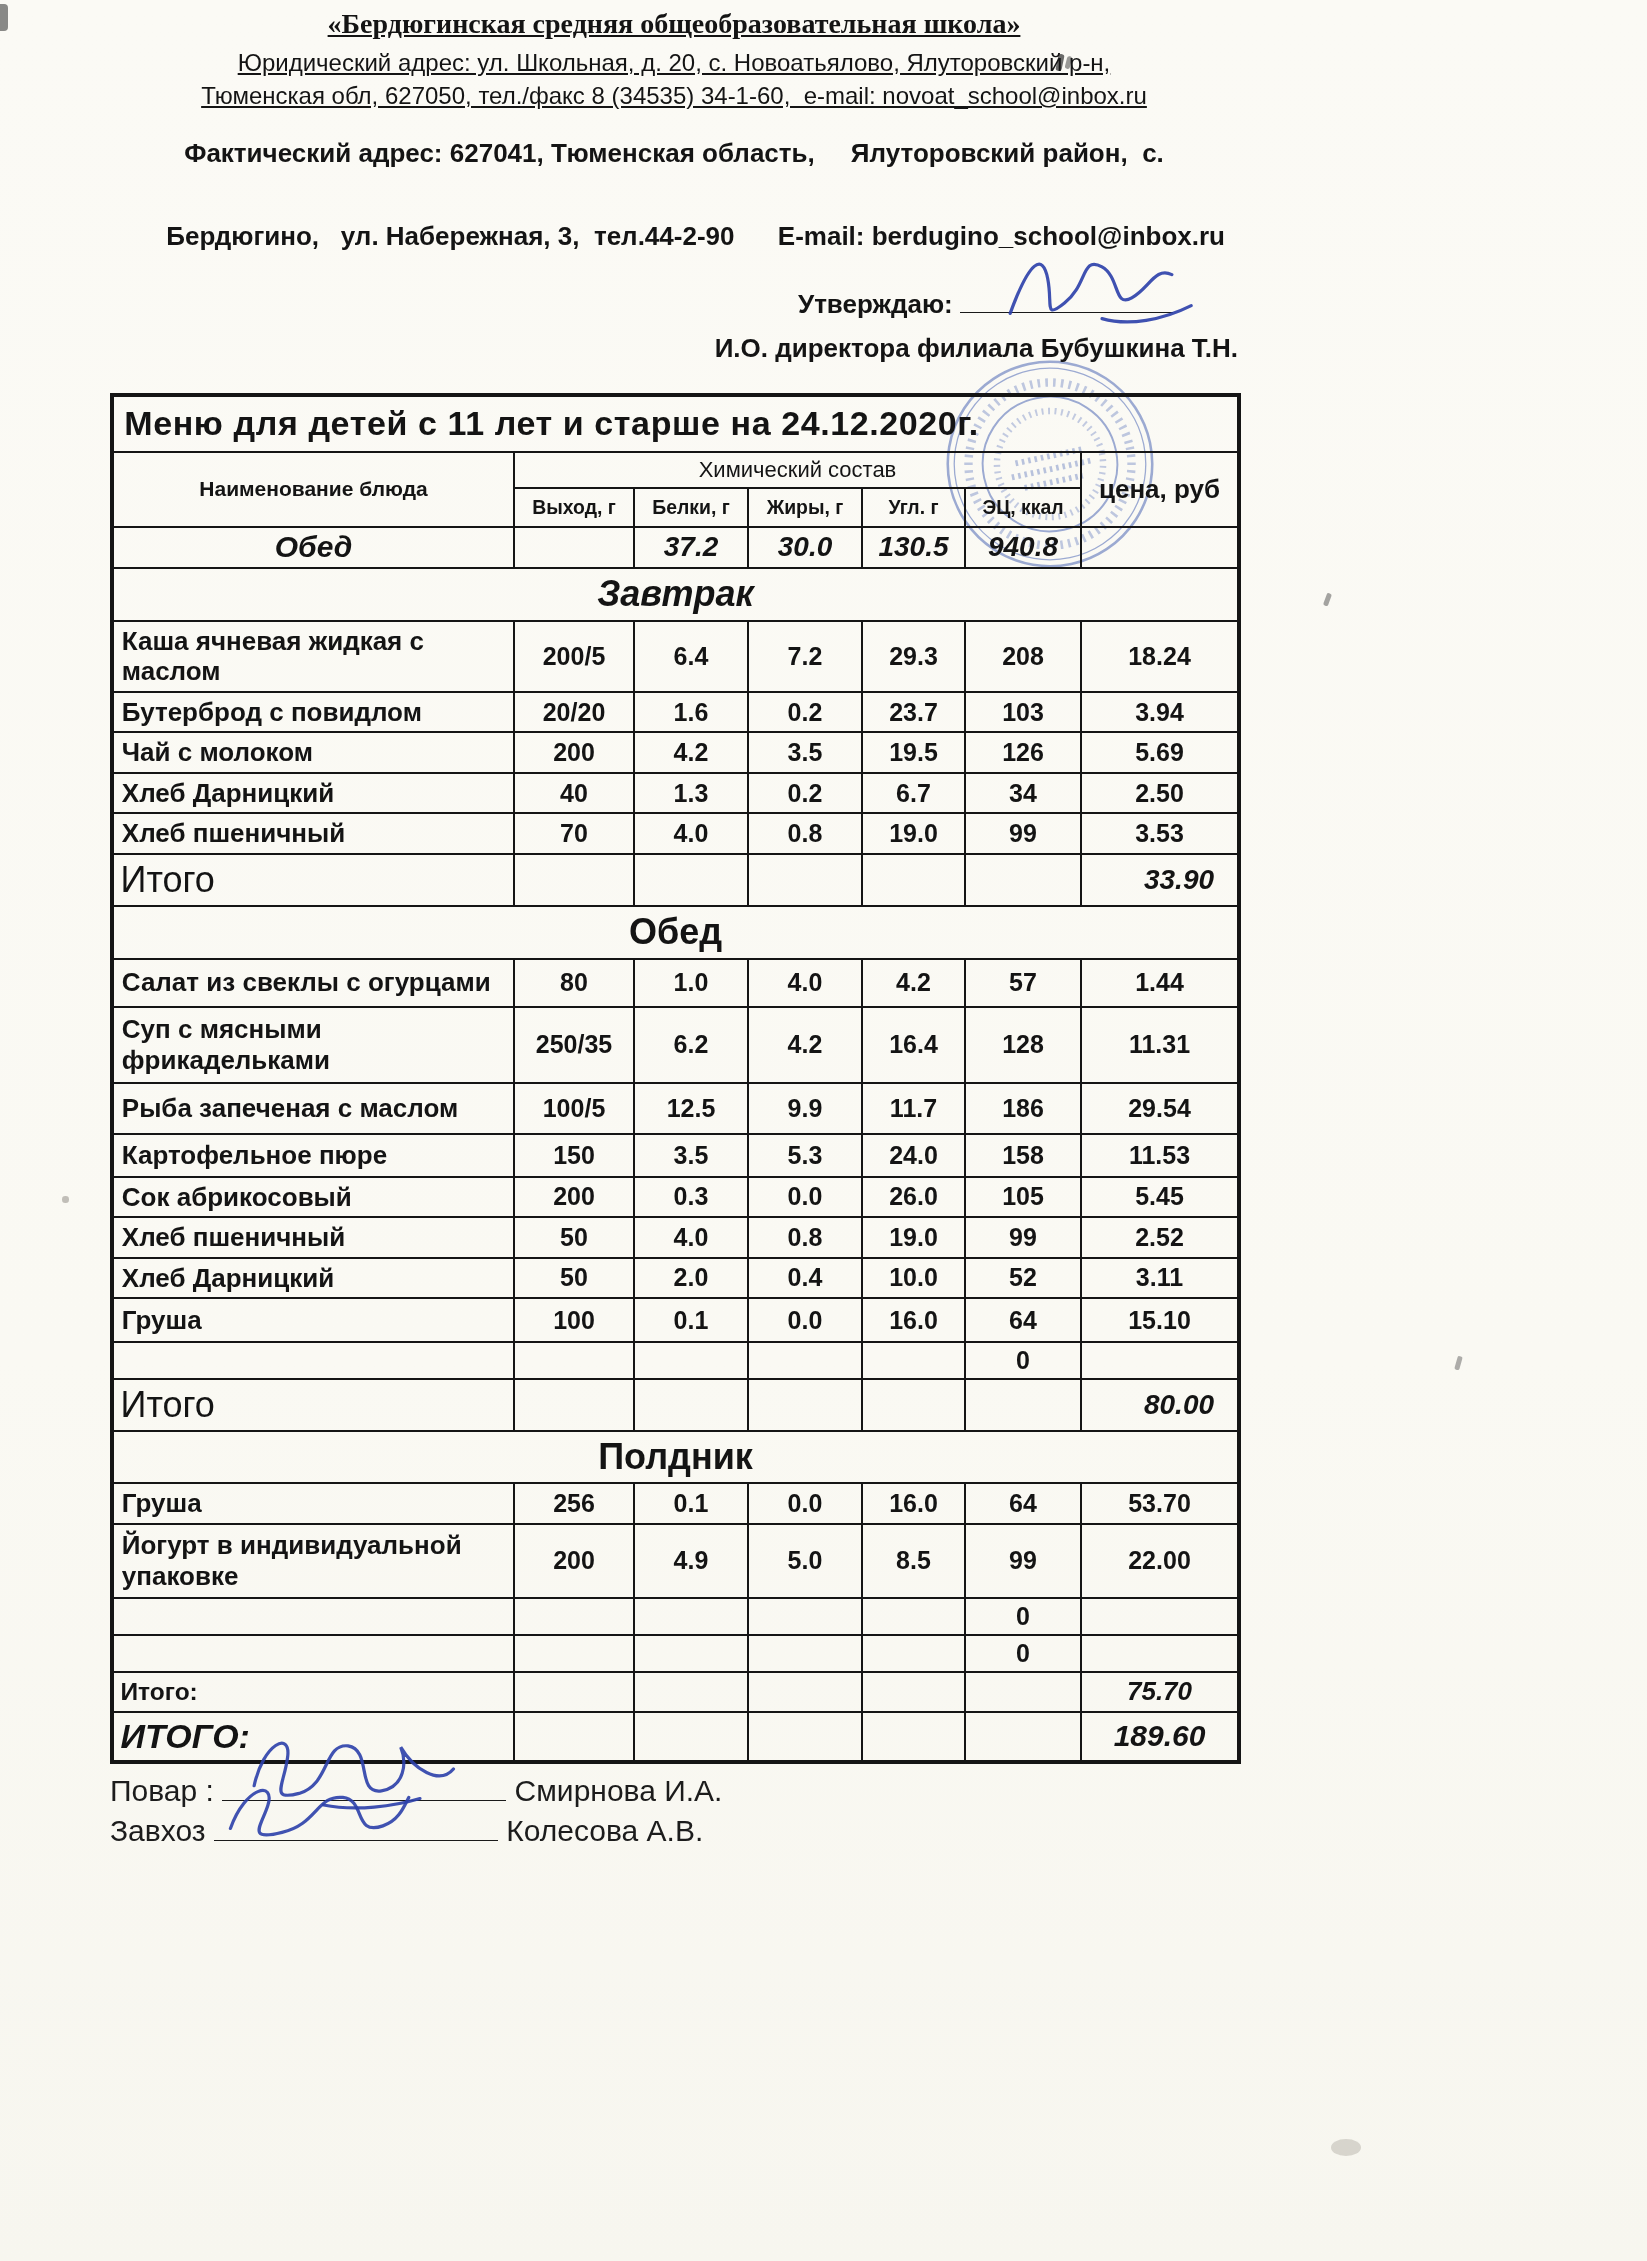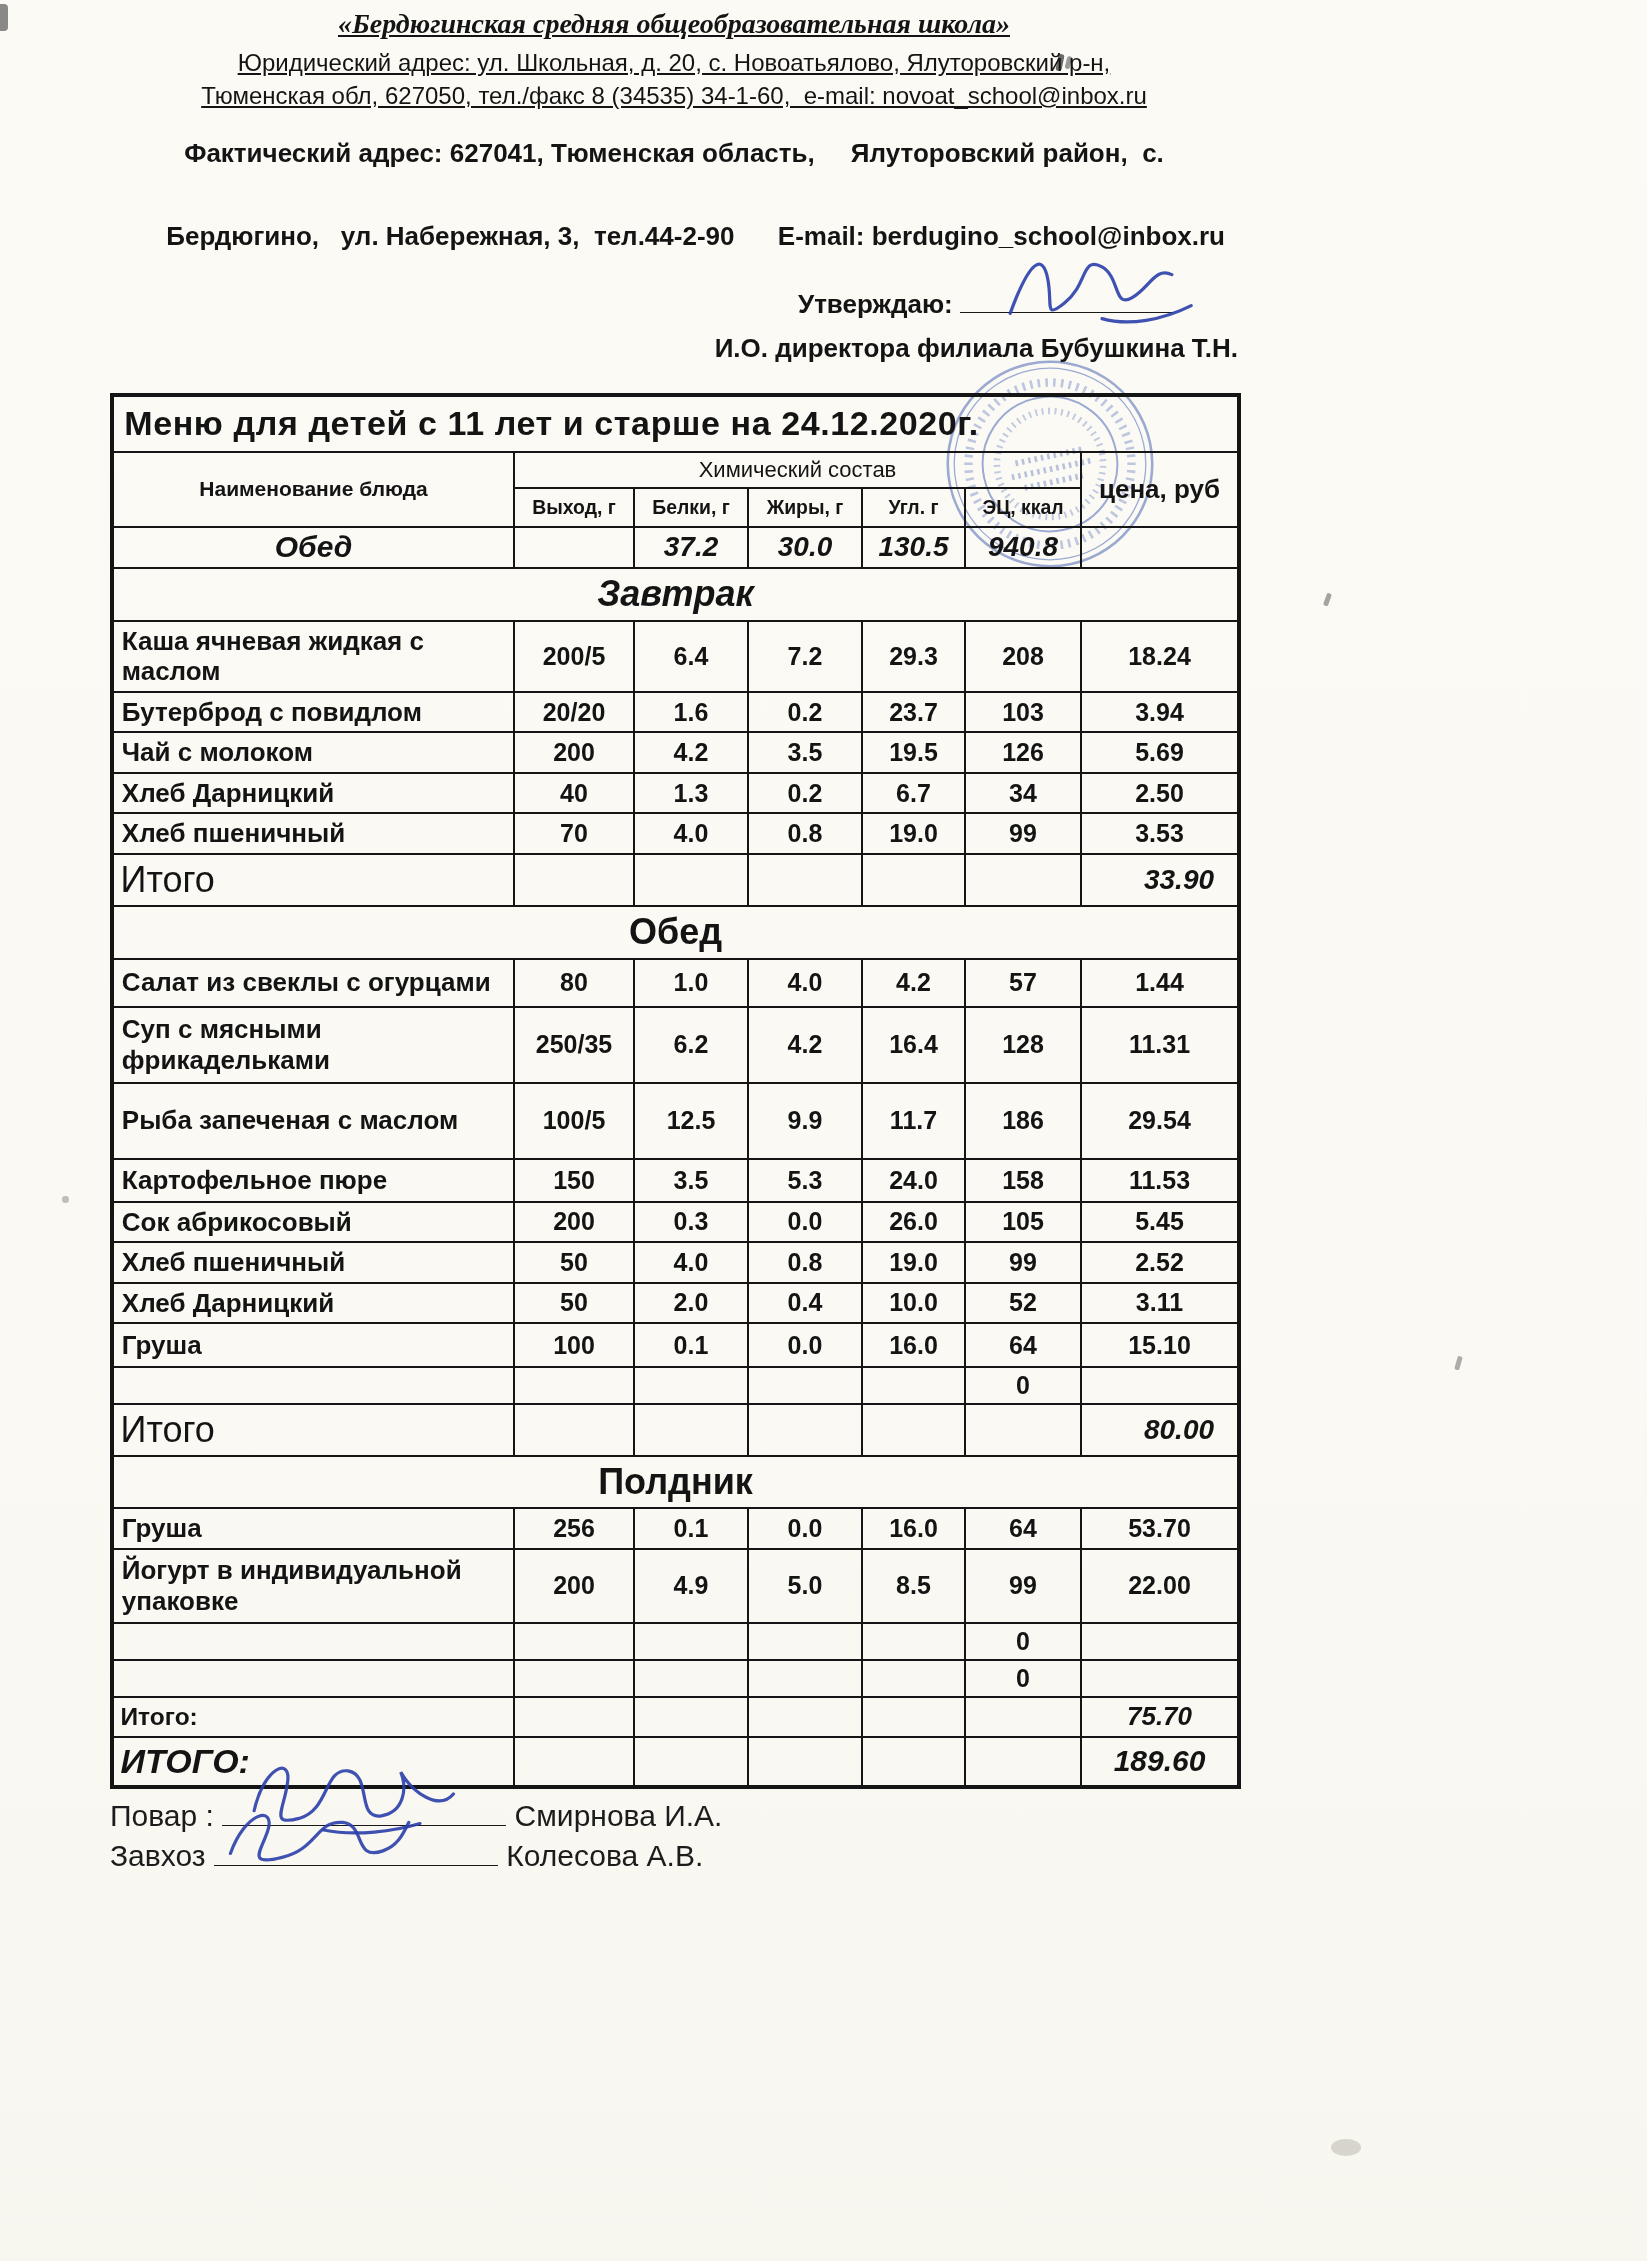--- a/index.html
+++ b/index.html
@@ -28,21 +28,20 @@
     text-align:center;
     margin-top:152px;
   }
   .h2{
     font-family:"Liberation Serif", serif;
     font-weight:bold;
     font-size:28px;
     text-decoration:underline;
     text-align:center;
     margin-top:7.8px;
-    font-style:italic;
   }
   .addr{
     font-size:24px;
     text-align:center;
     text-decoration:underline;
     margin-top:9px;
     white-space:pre-wrap;
   }
   .addr2{margin-top:5.2px;}
   .fact{
@@ -306,21 +305,21 @@
       </tr>
       <tr style="height:76px">
         <td class="dish">Суп с мясными фрикадельками</td>
         <td class="num">250/35</td>
         <td class="num">6.2</td>
         <td class="num">4.2</td>
         <td class="num">16.4</td>
         <td class="num">128</td>
         <td class="num">11.31</td>
       </tr>
-      <tr style="height:76px">
+      <tr style="height:51px">
         <td class="dish">Рыба запеченая с маслом</td>
         <td class="num">100/5</td>
         <td class="num">12.5</td>
         <td class="num">9.9</td>
         <td class="num">11.7</td>
         <td class="num">186</td>
         <td class="num">29.54</td>
       </tr>
       <tr style="height:43px">
         <td class="dish">Картофельное пюре</td>

